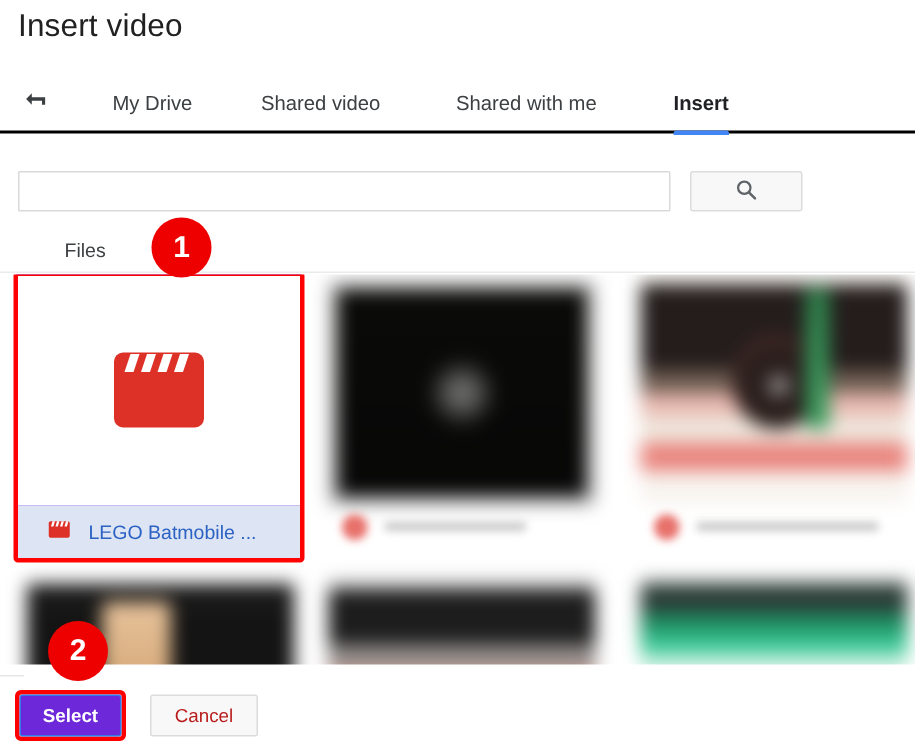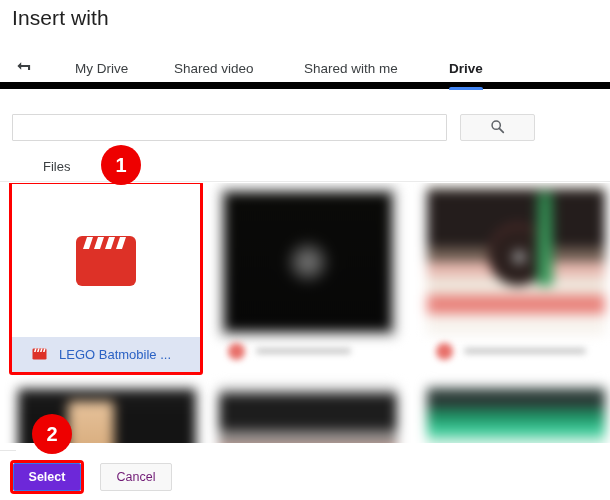--- a/index.html
+++ b/index.html
@@ -30,21 +30,21 @@
     letter-spacing: 0.1px;
   }
 
   
   #tabbar {
     position: absolute;
     left: 0;
     top: 48px;
     width: 610px;
     height: 41px;
-    border-bottom: 7px solid #000000;
+    border-bottom: 2px solid #000000;
     background: #fff;
   }
   #back-button {
     position: absolute;
     left: 11px;
     top: 5px;
     width: 26px;
     height: 26px;
     display: flex;
     align-items: center;
@@ -336,21 +336,21 @@
   }
   #cancel-button {
     position: absolute;
     left: 100px;
     top: 5px;
     width: 72px;
     height: 28px;
     background: #f8f8f8;
     border: 1px solid #dcdcdc;
     border-radius: 2px;
-    color: #701a75;
+    color: #b91c1c;
     font-family: "Liberation Sans", sans-serif;
     font-size: 12.5px;
     cursor: pointer;
     padding: 0;
   }
 
   
   .step-badge {
     position: absolute;
     width: 40px;
@@ -365,21 +365,21 @@
     justify-content: center;
     z-index: 50;
     font-family: "Liberation Sans", sans-serif;
   }
   #step-badge-1 { left: 101px; top: 145px; }
   #step-badge-2 { left: 32px; top: 414px; }
 </style>
 </head>
 <body>
 
-<div id="dialog-title">Insert with</div>
+<div id="dialog-title">Insert video</div>
 
 <div id="tabbar">
 
   <div id="back-button">
     <svg width="19" height="19" viewBox="0 0 19 19" aria-hidden="true">
       <path d="M6.2 5.2 L2.4 9.0 L6.2 12.8 L6.2 10.1 L13.0 10.1 L13.0 12.9 L15.1 12.9 L15.1 7.9 L6.2 7.9 Z" fill="#3c4043"></path>
     </svg>
   </div>
 
   <div class="tab" id="tab-mydrive">
@@ -388,21 +388,21 @@
 
   <div class="tab" id="tab-shareddrives">
     <span>Shared video</span>
   </div>
 
   <div class="tab" id="tab-sharedwithme">
     <span>Shared with me</span>
   </div>
 
   <div class="tab active" id="tab-recent">
-    <span>Drive</span>
+    <span>Insert</span>
     <span class="underline"></span>
   </div>
 </div>
 
 <div id="search-row">
   <input id="search-input" type="text" placeholder="" style="">
   <button id="search-button">
     <span>
       <svg width="15" height="15" viewBox="0 0 16 16" aria-hidden="true">
         <circle cx="6.6" cy="6.6" r="4.4" fill="none" stroke="#5f6368" stroke-width="1.6"></circle>

